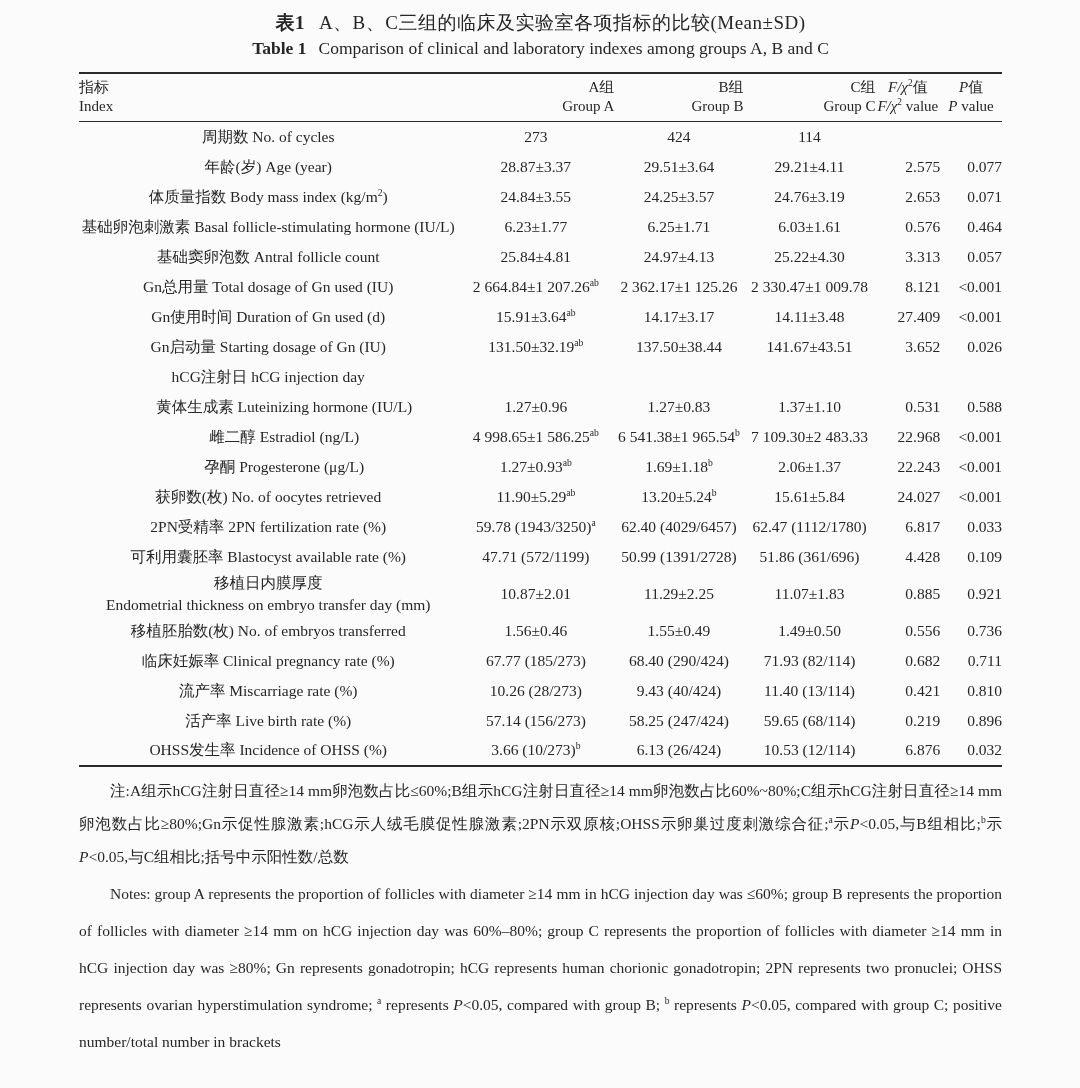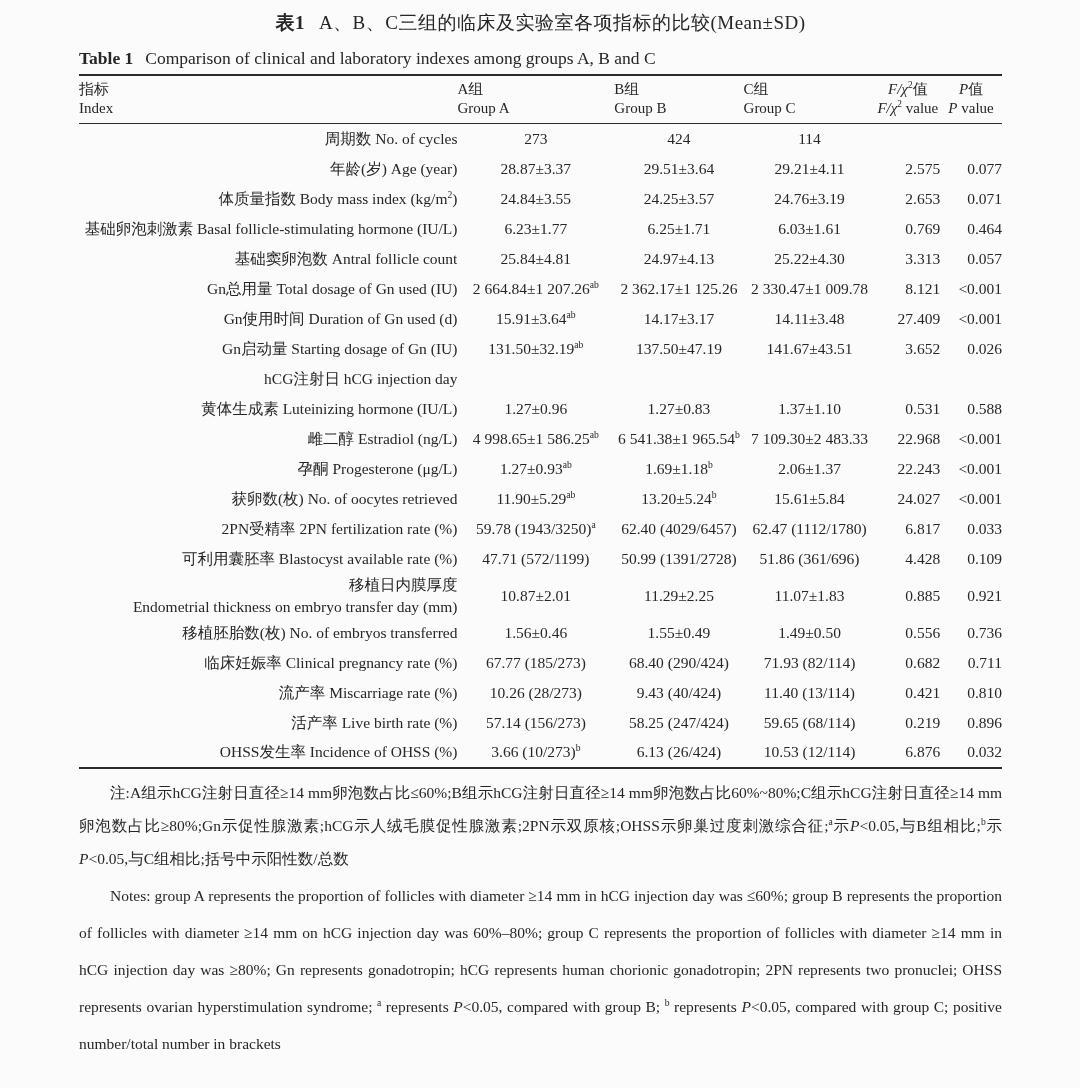--- a/index.html
+++ b/index.html
@@ -20,57 +20,56 @@
   
   .title-zh {
     text-align: center;
     font-size: 19px;
     line-height: 26px;
     margin-top: 4px;
     letter-spacing: 0.5px;
   }
   .title-zh .t-label { font-weight: bold; margin-right: 14px; }
   .title-en {
-    text-align: left;
+    text-align: center;
     font-size: 17.5px;
     line-height: 24px;
-    margin-top: 10px;
   }
   .title-en .t-label { font-weight: bold; margin-right: 12px; }
   
   table.cmp {
     width: 100%;
     border-collapse: collapse;
     table-layout: fixed;
-    margin-top: 4px;
+    margin-top: 12px;
   }
   table.cmp thead tr {
     border-top: 2.5px solid #2a2a2a;
     border-bottom: 1.5px solid #2a2a2a;
   }
   table.cmp tbody { border-bottom: 2.5px solid #2a2a2a; }
   table.cmp th {
     font-weight: normal;
     font-size: 15px;
     line-height: 19px;
     padding: 4px 0 5px 0;
     vertical-align: middle;
   }
   table.cmp th.h-left  { text-align: left; }
-  table.cmp th.h-center{ text-align: left; }
+  table.cmp th.h-center{ text-align: right; }
   table.cmp th.h-right { }
   table.cmp td {
     font-size: 15.5px;
     height: 30px;
     padding: 0;
     vertical-align: middle;
     white-space: nowrap;
     overflow: hidden;
   }
-  td.c-label { text-align: right; font-family: Liberation Serif, serif; }
+  td.c-label { text-align: center; font-family: Liberation Serif, serif; }
   td.c-label.indent { padding-left: 32px; }
   td.c-label div { line-height: 22px; }
   td.c-val  { text-align: center; }
   td.c-stat { text-align: right; }
   sup { font-size: 0.62em; vertical-align: super; line-height: 0; }
   i { font-style: italic; }
   
   .note-zh {
     font-size: 15.5px;
     line-height: 33px;
@@ -167,21 +166,21 @@
           <td class="c-stat">2.653</td>
           <td class="c-stat">0.071</td>
         </tr>
         <tr>
           <td class="c-label">
             <div>基础卵泡刺激素 Basal follicle-stimulating hormone (IU/L)</div>
           </td>
           <td class="c-val">6.23±1.77</td>
           <td class="c-val">6.25±1.71</td>
           <td class="c-val">6.03±1.61</td>
-          <td class="c-stat">0.769</td>
+          <td class="c-stat">0.576</td>
           <td class="c-stat">0.464</td>
         </tr>
         <tr>
           <td class="c-label">
             <div>基础窦卵泡数 Antral follicle count</div>
           </td>
           <td class="c-val">25.84±4.81</td>
           <td class="c-val">24.97±4.13</td>
           <td class="c-val">25.22±4.30</td>
           <td class="c-stat">3.313</td>
@@ -205,21 +204,21 @@
           <td class="c-val">14.17±3.17</td>
           <td class="c-val">14.11±3.48</td>
           <td class="c-stat">27.409</td>
           <td class="c-stat">&lt;0.001</td>
         </tr>
         <tr>
           <td class="c-label">
             <div>Gn启动量 Starting dosage of Gn (IU)</div>
           </td>
           <td class="c-val">131.50±32.19<sup>ab</sup></td>
-          <td class="c-val">137.50±47.19</td>
+          <td class="c-val">137.50±38.44</td>
           <td class="c-val">141.67±43.51</td>
           <td class="c-stat">3.652</td>
           <td class="c-stat">0.026</td>
         </tr>
         <tr>
           <td class="c-label">
             <div>hCG注射日 hCG injection day</div>
           </td>
           <td class="c-val"></td>
           <td class="c-val"></td>

